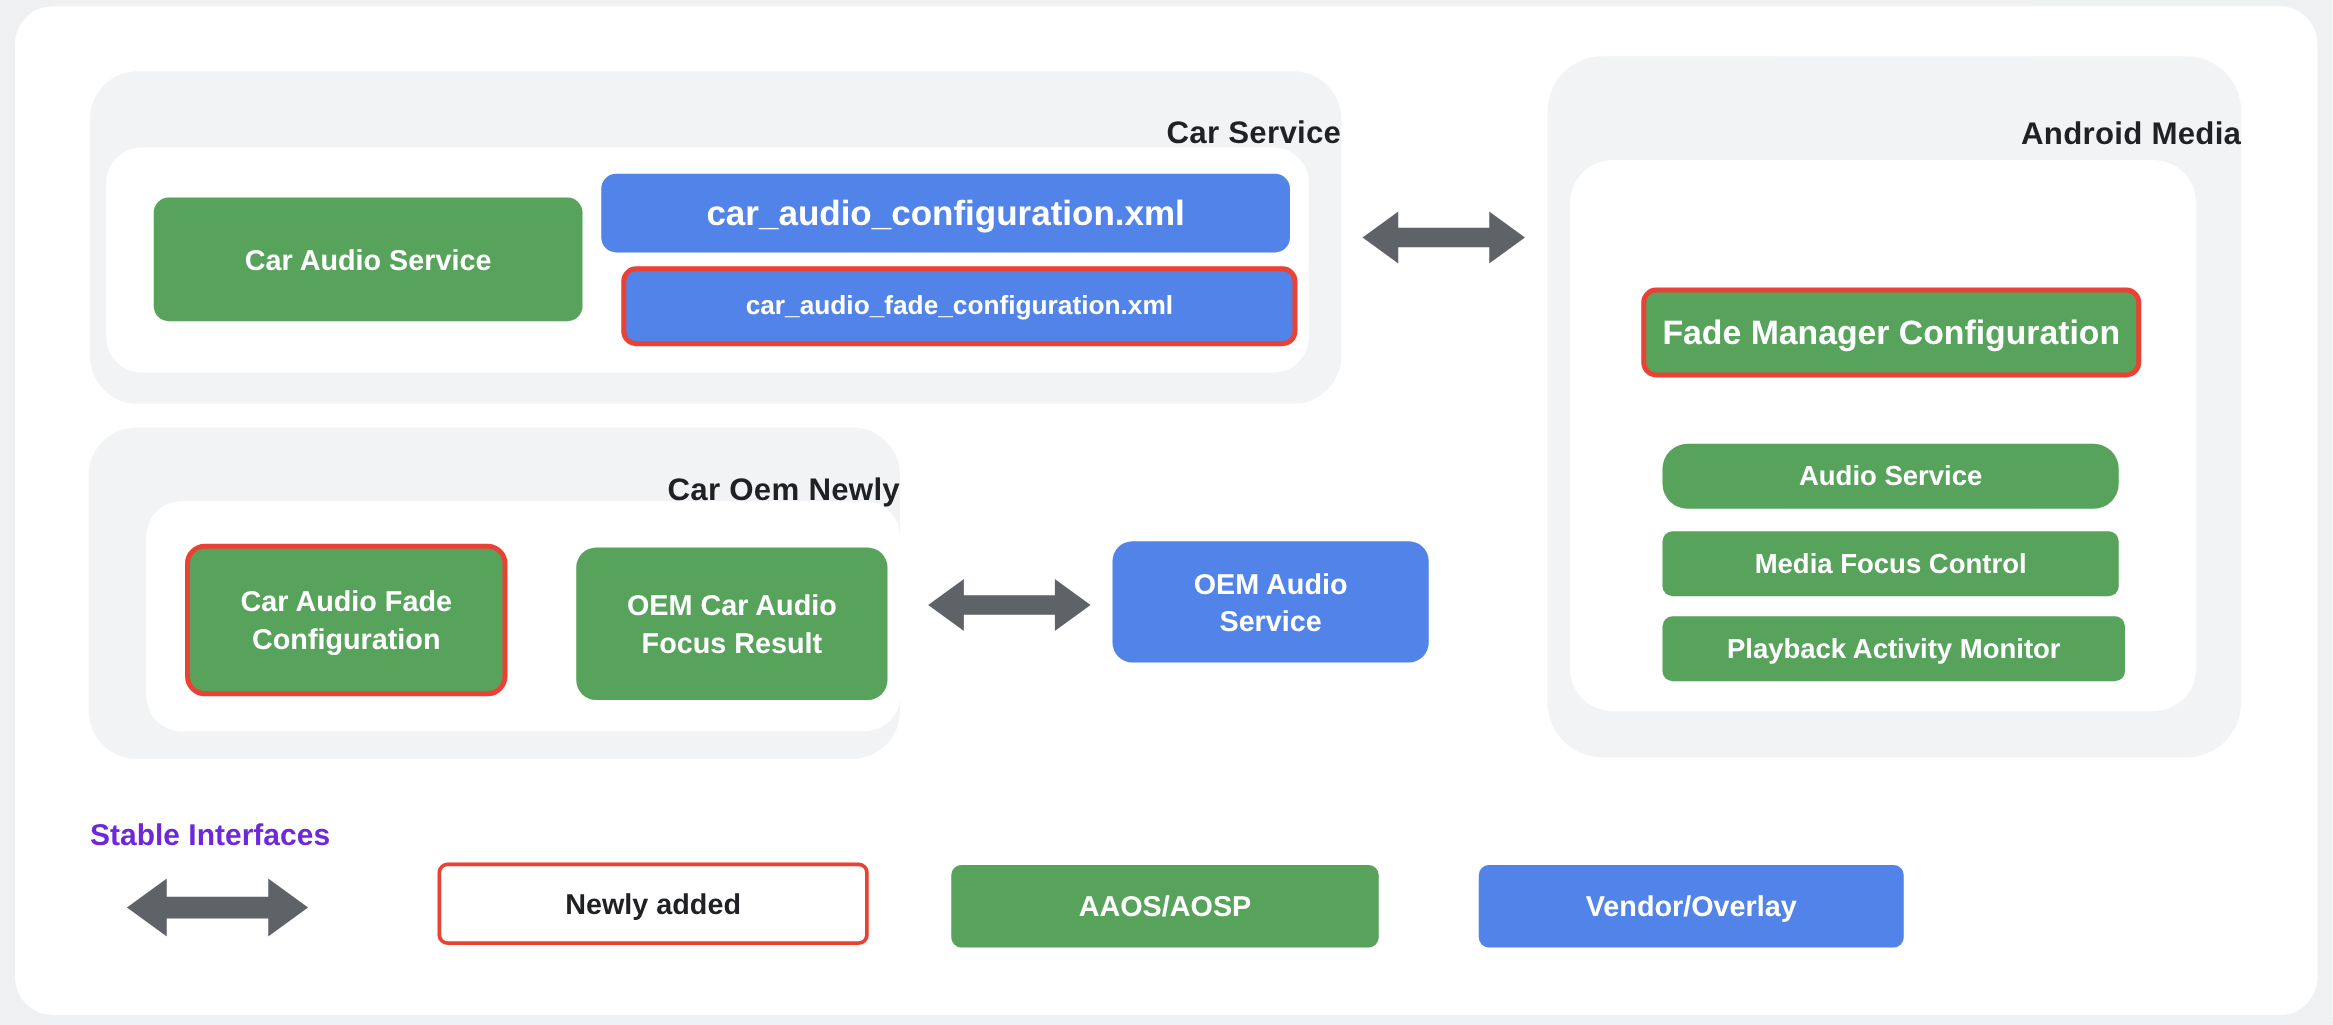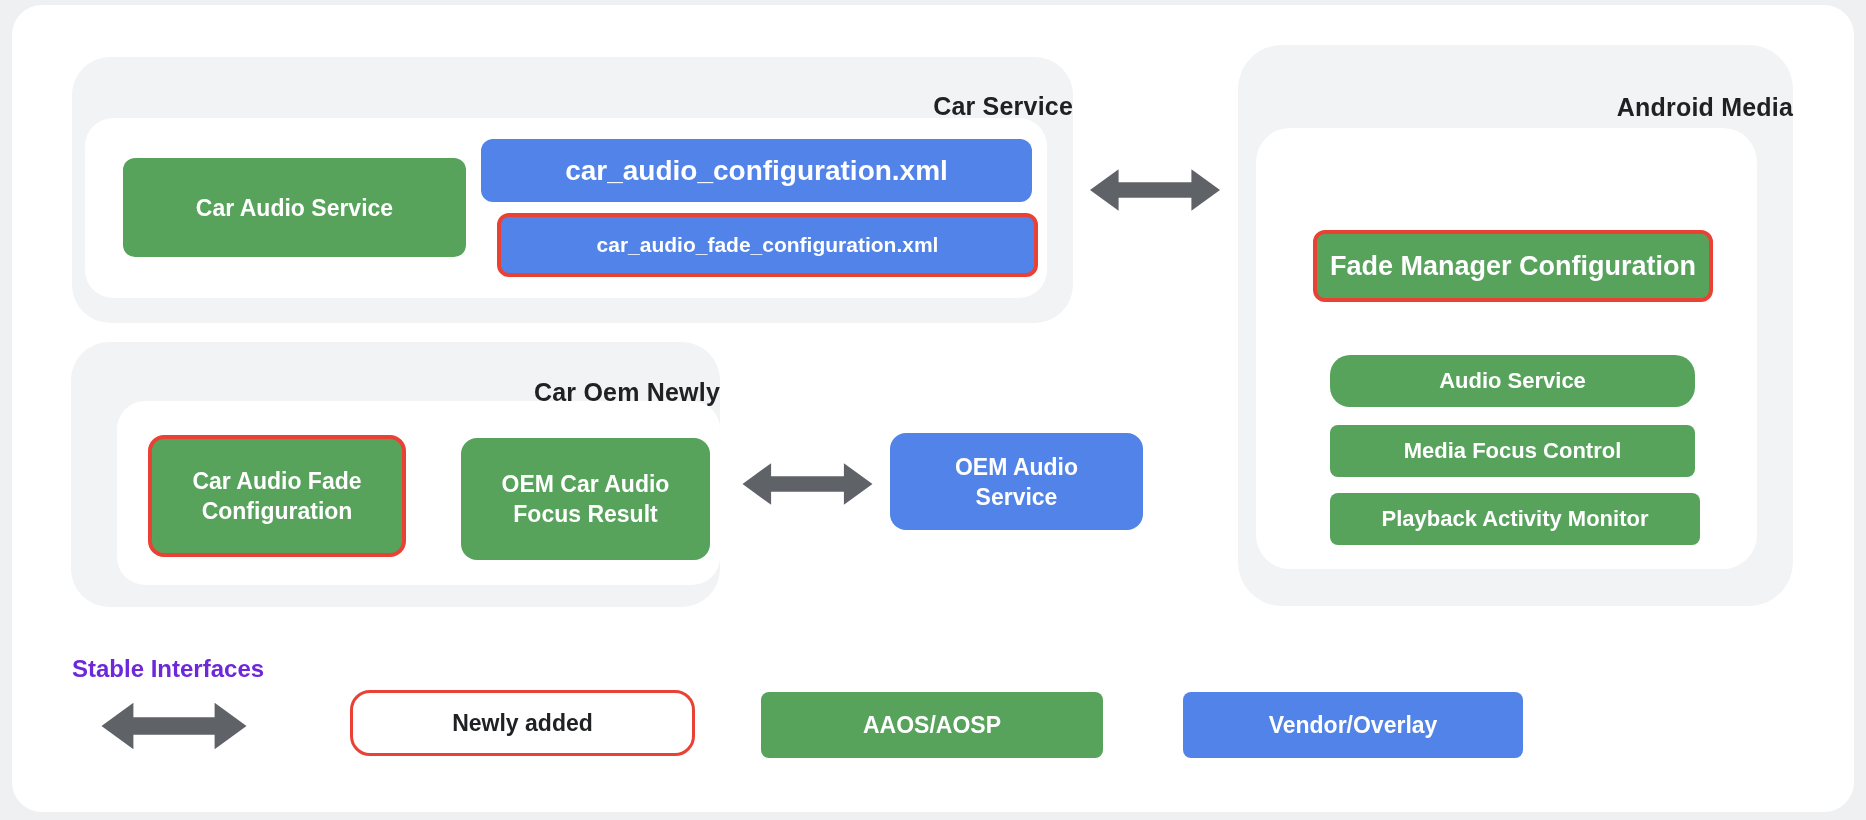--- a/index.html
+++ b/index.html
@@ -86,19 +86,19 @@
   </svg>
 
   <div class="box blue" style="left:878px;top:428px;width:253px;height:97px;font-size:23px;border-radius:16px;padding:0 40px;">OEM Audio Service</div>
 
   <div class="legend-label" style="left:60px;top:650px;">Stable Interfaces</div>
 
   <svg class="arrow" style="left:64px;top:692px;" width="196" height="58" viewBox="0 0 100 40">
     <polygon fill="#5f6368" points="0,20 22,4 22,14 78,14 78,4 100,20 78,36 78,26 22,26 22,36"></polygon>
   </svg>
 
-  <div class="legend-box legend-new" style="left:338px;top:685px;width:345px;height:66px;border-radius:20px;">Newly added</div>
+  <div class="legend-box legend-new" style="left:338px;top:685px;width:345px;height:66px;">Newly added</div>
 
   <div class="legend-box blue" style="left:1171px;top:687px;width:340px;height:66px;">Vendor/Overlay</div>
 
   <div class="legend-box green" style="left:749px;top:687px;width:342px;height:66px;">AAOS/AOSP</div>
 
 </div>
 
 </body></html>

